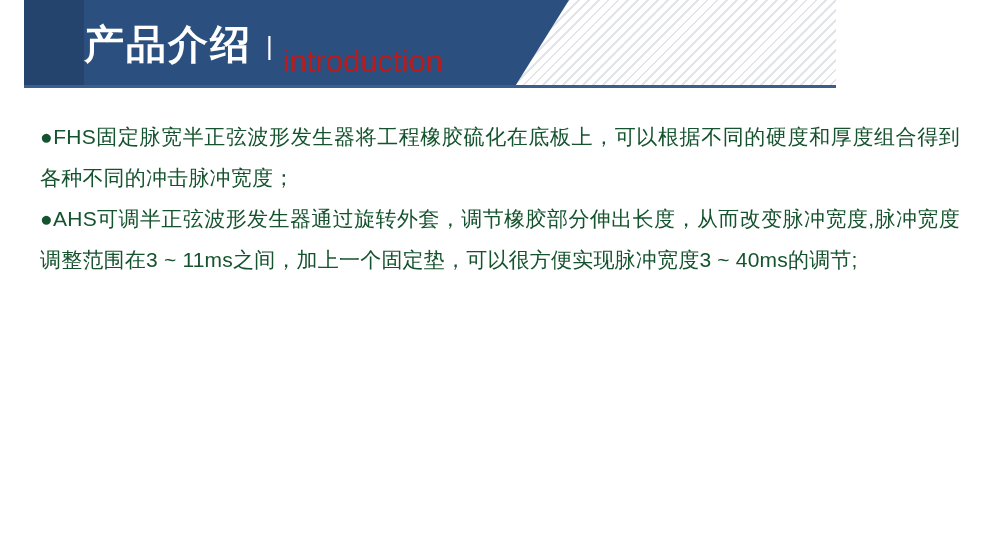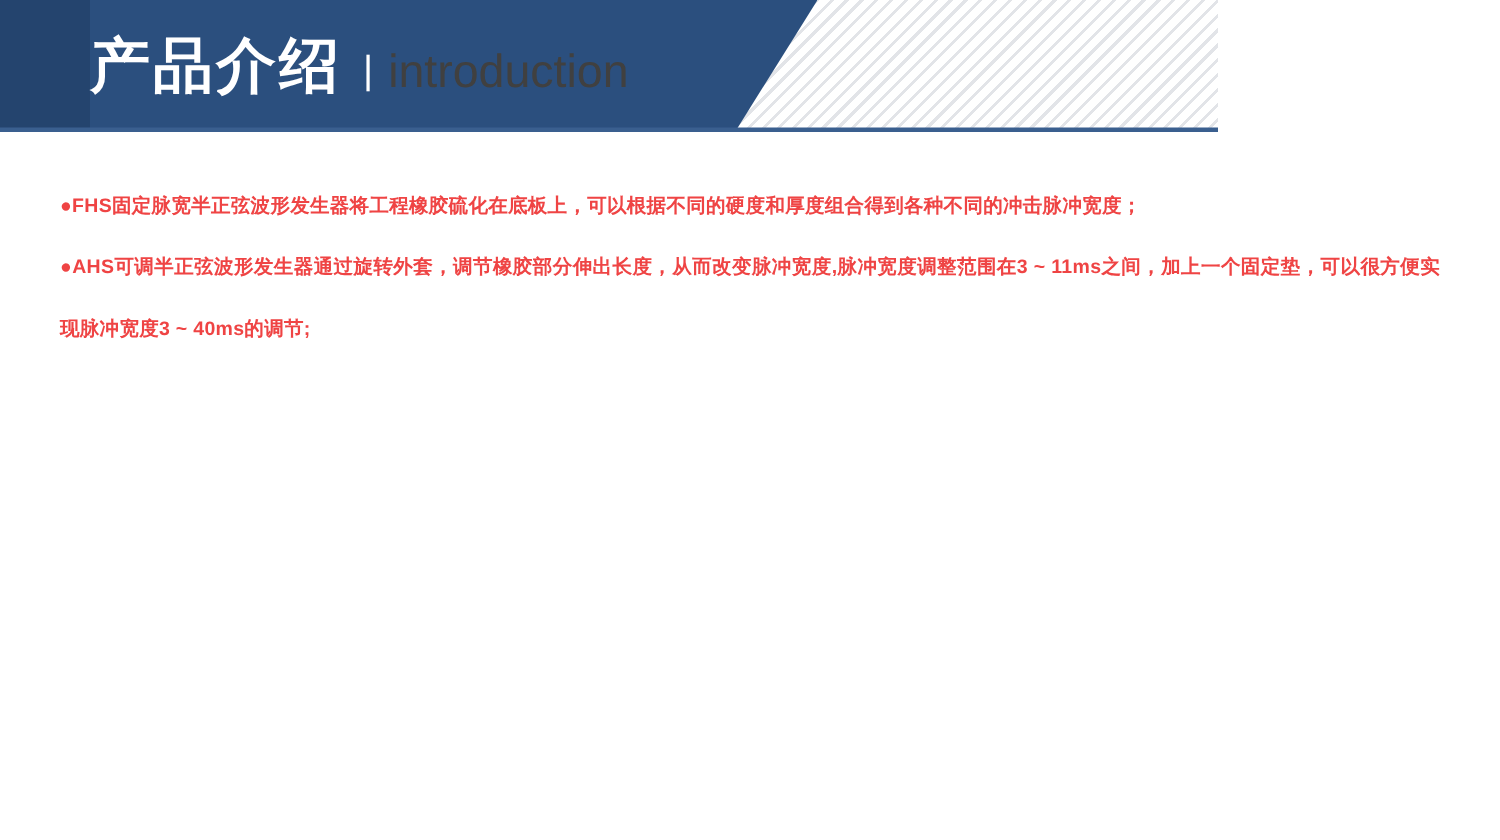--- a/index.html
+++ b/index.html
@@ -20,20 +20,21 @@
     background: #ffffff;
   }
 
   
   .header {
     position: relative;
     width: 812px;
     height: 88px;
     background: #ffffff;
     overflow: hidden;
+    margin-left: 24px;
   }
   
   .header-hatch {
     position: absolute;
     left: 0;
     top: 0;
     width: 1000px;
     height: 88px;
     background-image: repeating-linear-gradient(
       -45deg,
@@ -78,48 +79,47 @@
   }
   .header-divider {
     color: #ffffff;
     font-size: 26px;
     margin: 0 10px 0 14px;
     line-height: 1;
     position: relative;
     top: 2px;
   }
   .header-en {
-    color: #404040;
+    color: #b91c1c;
     font-size: 31px;
     letter-spacing: 0px;
     line-height: 1;
     position: relative;
-    top: 3px;
+    top: 17px;
   }
   .header-rule {
     position: absolute;
     left: 0;
     bottom: 0;
     width: 1000px;
     height: 3px;
     background: #3a5f8f;
   }
 
   
   .content {
     padding: 28px 40px 0 40px;
   }
   .para {
-    color: #ef4444;
-    font-size: 13px;
+    color: #14532d;
+    font-size: 21px;
     line-height: 41px;
     text-align: justify;
     margin: 0;
     letter-spacing: 0.2px;
-    font-weight: bold;
   }
   .para + .para {
     margin-top: 0px;
   }
 </style>
 </head>
 <body>
 
 <div class="page">
 

